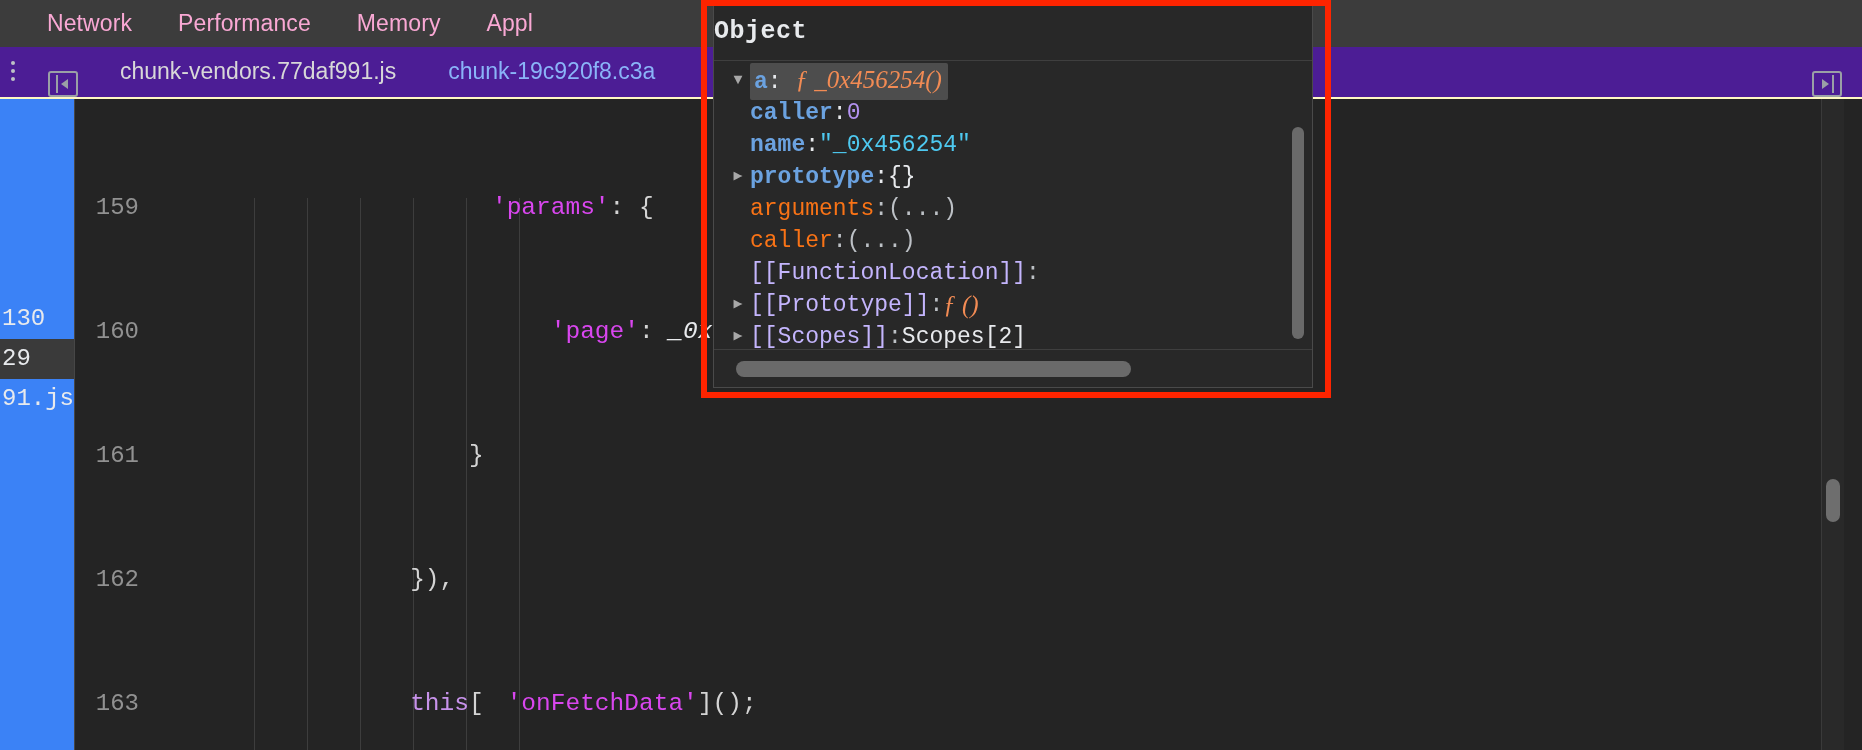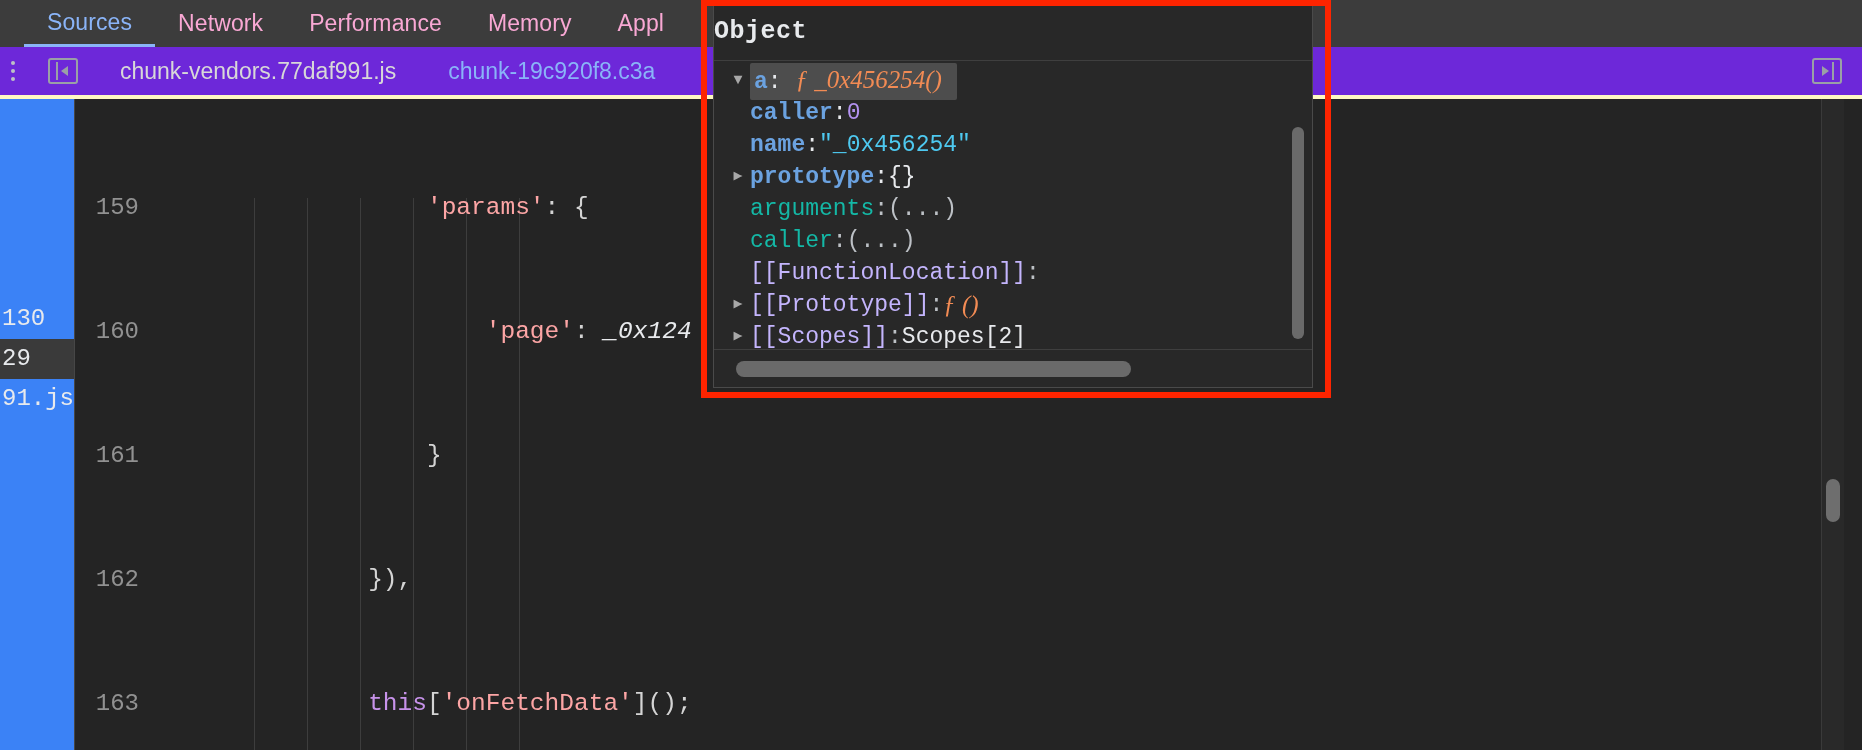--- a/index.html
+++ b/index.html
@@ -49,25 +49,25 @@
     color: #8ab4f8;
     border-bottom: 3px solid #8ab4f8;
   }
 
   
   .file-tabbar {
     position: absolute;
     left: 0; top: 47px;
     width: 1862px;
     height: 52px;
-    background: #6d28d9;
-    border-bottom: 4px solid #fef9c3;
-    box-sizing: border-box;
-    display: flex;
-    align-items: center;
+    background: #4c1d95;
+    border-bottom: 2px solid #fef9c3;
+    box-sizing: border-box;
+    display: flex;
+    align-items: flex-end;
   }
   .kebab-icon {
     width: 22px;
     height: 52px;
     display: flex;
     flex-direction: column;
     align-items: center;
     justify-content: center;
     gap: 4px;
     margin-left: 2px;
@@ -161,20 +161,21 @@
     font-family: "Liberation Mono", monospace;
     font-size: 24.5px;
     line-height: 31px;
     white-space: pre;
   }
   .code-line {
     position: relative;
     height: 31px;
     display: flex;
     align-items: center;
+    gap: 42px;
   }
   .gutter {
     width: 80px;
     flex: none;
     text-align: right;
     padding-right: 16px;
     color: #919191;
     font-size: 24px;
     box-sizing: border-box;
     position: relative;
@@ -197,21 +198,21 @@
     z-index: 0;
   }
   .vrule {
     position: absolute;
     top: 0; bottom: 0;
     width: 1px;
     background: #3d3d3d;
   }
 
   
-  .t-str   { color: #fca5a5; }
+  .t-str   { color: #d946ef; margin-left: 23px; }
   .t-punc  { color: #d4d4d4; }
   .t-this  { color: #c792ea; }
   .t-plain { color: #e8eaed; font-style: italic; }
 
   
   .editor-scroll-track {
     position: absolute;
     right: 18px; top: 0; bottom: 0;
     width: 22px;
     background: #292929;
@@ -286,24 +287,24 @@
     flex: none;
     text-align: center;
     color: #a8a8a8;
     font-size: 15px;
     line-height: 32px;
   }
   .arrow.blank { visibility: hidden; }
   .prop-name-selected {
     background: #4d4d4d;
     border-radius: 2px;
-    padding: 1px 15px 2px 4px;
+    padding: 1px 6px 2px 4px;
   }
   .k-blue   { color: #6ba2e0; font-weight: 600; }
-  .k-grey   { color: #14b8a6; }
+  .k-grey   { color: #f97316; }
   .k-dim    { color: #c4b5fd; }
   .v-purple { color: #b392f0; }
   .v-cyan   { color: #4ec9f0; }
   .v-white  { color: #e8eaed; }
   .v-grey   { color: #bdc1c6; }
   .v-fn     { color: #f28b54; font-style: italic; font-family: "Liberation Serif", serif; font-size: 25px; }
   .v-link   { color: #8ab4f8; text-decoration: underline; }
 
   .pop-vscroll-track {
     position: absolute;
@@ -335,23 +336,20 @@
     background: #6a6a6a;
     border-radius: 8px;
   }
 </style>
 </head>
 <body>
 
 <div class="app">
 
   <div class="panel-tabbar">
-    <div class="panel-tab selected">
-        <span>Sources</span>
-      </div>
     <div class="panel-tab">
         <span>Network</span>
       </div>
     <div class="panel-tab">
         <span>Performance</span>
       </div>
     <div class="panel-tab">
         <span>Memory</span>
       </div>
     <div class="panel-tab">

